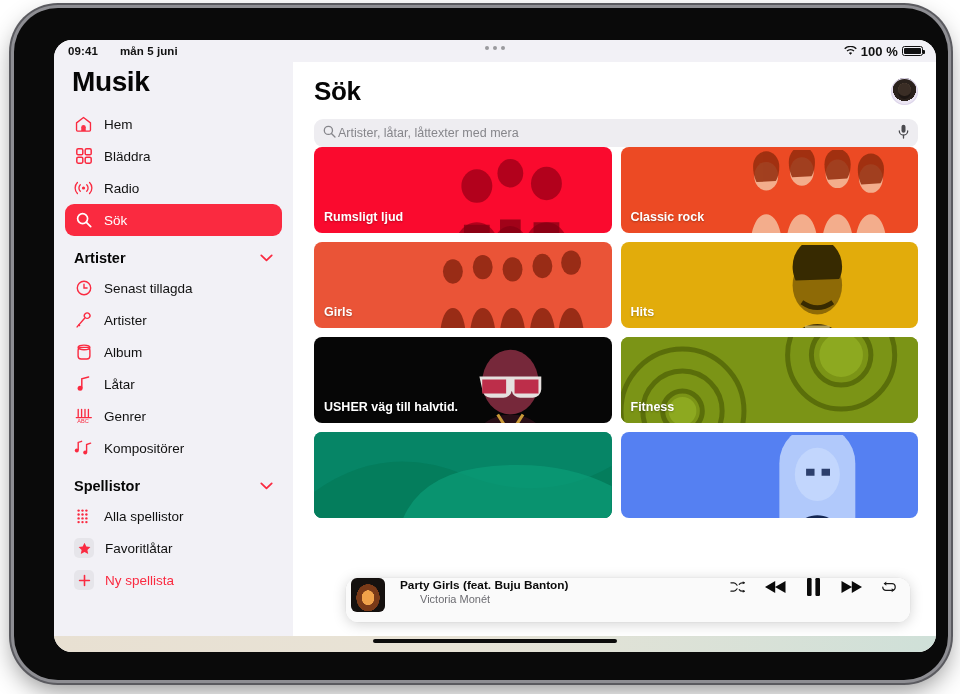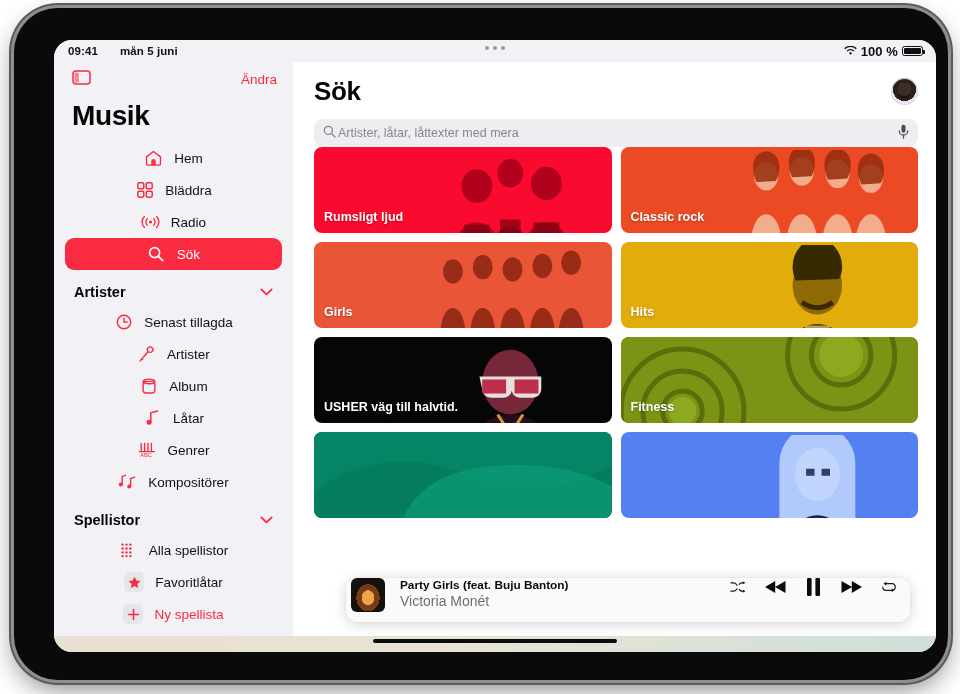--- a/index.html
+++ b/index.html
@@ -79,21 +79,21 @@
     justify-content:space-between; padding:0 16px 0 18px;
   }
   #edit-btn{ color:#fa2a40; font-size:13.5px; }
   #sidebar-title{
     font-size:28px; font-weight:bold; color:#060606;
     padding:4px 0 10px 18px; letter-spacing:-.4px;
   }
   .nav-row{
     display:flex; align-items:center; gap:11px;
     height:32px; margin:0 11px; padding:0 9px;
-    border-radius:9px; font-size:13.5px; color:#111;justify-content:center;
+    border-radius:9px; font-size:13.5px; color:#111;
   }
   .nav-row.selected{ background:#fa2a40; color:#fff; }
   .nav-row.accent-text{ color:#fa2a40; }
   .nav-icon{
     width:19px; height:19px; flex:0 0 19px;
     display:flex; align-items:center; justify-content:center;
     color:#fa2a40;
   }
   .nav-row.selected .nav-icon{ color:#fff; }
   .nav-icon svg{ display:block; }
@@ -167,22 +167,22 @@
     z-index:20; backdrop-filter:blur(18px);
   }
   #np-art{
     width:34px; height:34px; border-radius:6px; flex:0 0 34px;
     background:radial-gradient(ellipse at 50% 58%, #f0a24a 0 26%, #7a3a18 27% 48%, #15110f 49%);
     box-shadow:0 0 0 .5px rgba(0,0,0,.18) inset;
   }
   #np-meta{ flex:1; min-width:0; }
   #np-title{ font-size:11.8px; font-weight:bold; color:#0b0b0b;
              white-space:nowrap; overflow:hidden; text-overflow:ellipsis; }
-  #np-artist{ font-size:14px; color:#6d6d72; margin-top:1px;
-              white-space:nowrap; overflow:hidden; text-overflow:ellipsis; }
+  #np-artist{ font-size:11px; color:#6d6d72; margin-top:1px;
+              white-space:nowrap; overflow:hidden; text-overflow:ellipsis;margin-left:20px; }
   #np-controls{ display:flex; align-items:center; gap:19px; color:#111; }
   .ctrl{ display:flex; align-items:center; justify-content:center; }
   .ctrl.small{ color:#333; }
 
   
   #home-indicator{
     flex:0 0 16px; height:16px; position:relative;
     background:linear-gradient(90deg,#e8e0d2 0%,#e8e3d6 45%,#cfe0d8 100%);
   }
   #home-bar{
@@ -216,29 +216,20 @@
         <span class="batt">
             <i></i>
           </span>
       </div>
     </div>
 
     <div id="app-body">
 
       <div id="sidebar">
 
-        <div id="sidebar-top">
-          <span>
-            <svg width="19" height="15" viewBox="0 0 19 15">
-              <rect x="1" y="1" width="17" height="13" rx="3" fill="none" stroke="#fa2a40" stroke-width="1.5"></rect>
-              <rect x="2.6" y="2.6" width="4.2" height="9.8" rx="1.5" fill="#fa2a40" opacity=".55"></rect>
-            </svg>
-          </span>
-          <span id="edit-btn">Ändra</span>
-        </div>
 
         <div id="sidebar-title">Musik</div>
 
         <div class="nav-row">
           <span class="nav-icon">
             <svg width="17" height="16" viewBox="0 0 18 17">
                 <path d="M9 1.6 1.6 7.3v7.6c0 .6.5 1.1 1.1 1.1h12.6c.6 0 1.1-.5 1.1-1.1V7.3L9 1.6z" fill="none" stroke="currentColor" stroke-width="1.45" stroke-linejoin="round"></path>
                 <path d="M6.6 16v-4.1a2.4 2.4 0 0 1 4.8 0V16" fill="currentColor" opacity=".95"></path>
               </svg>
           </span>

